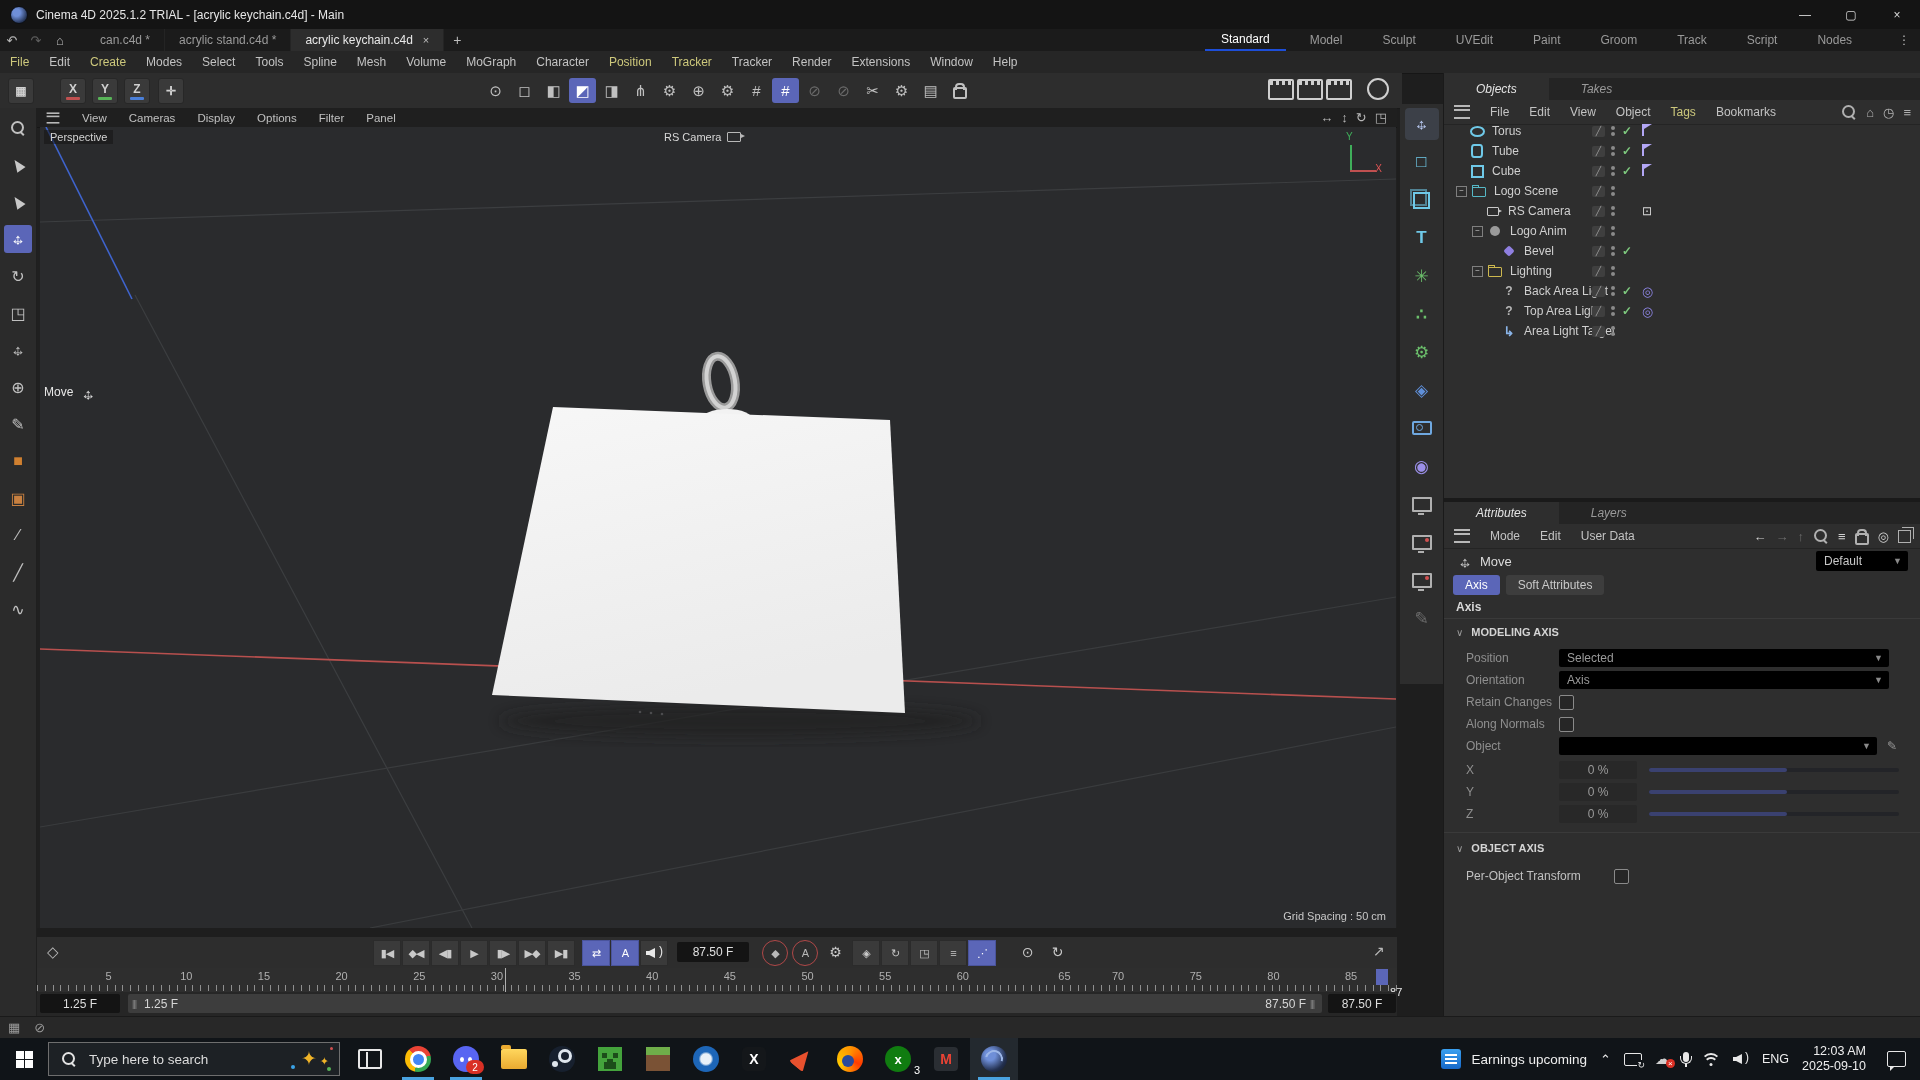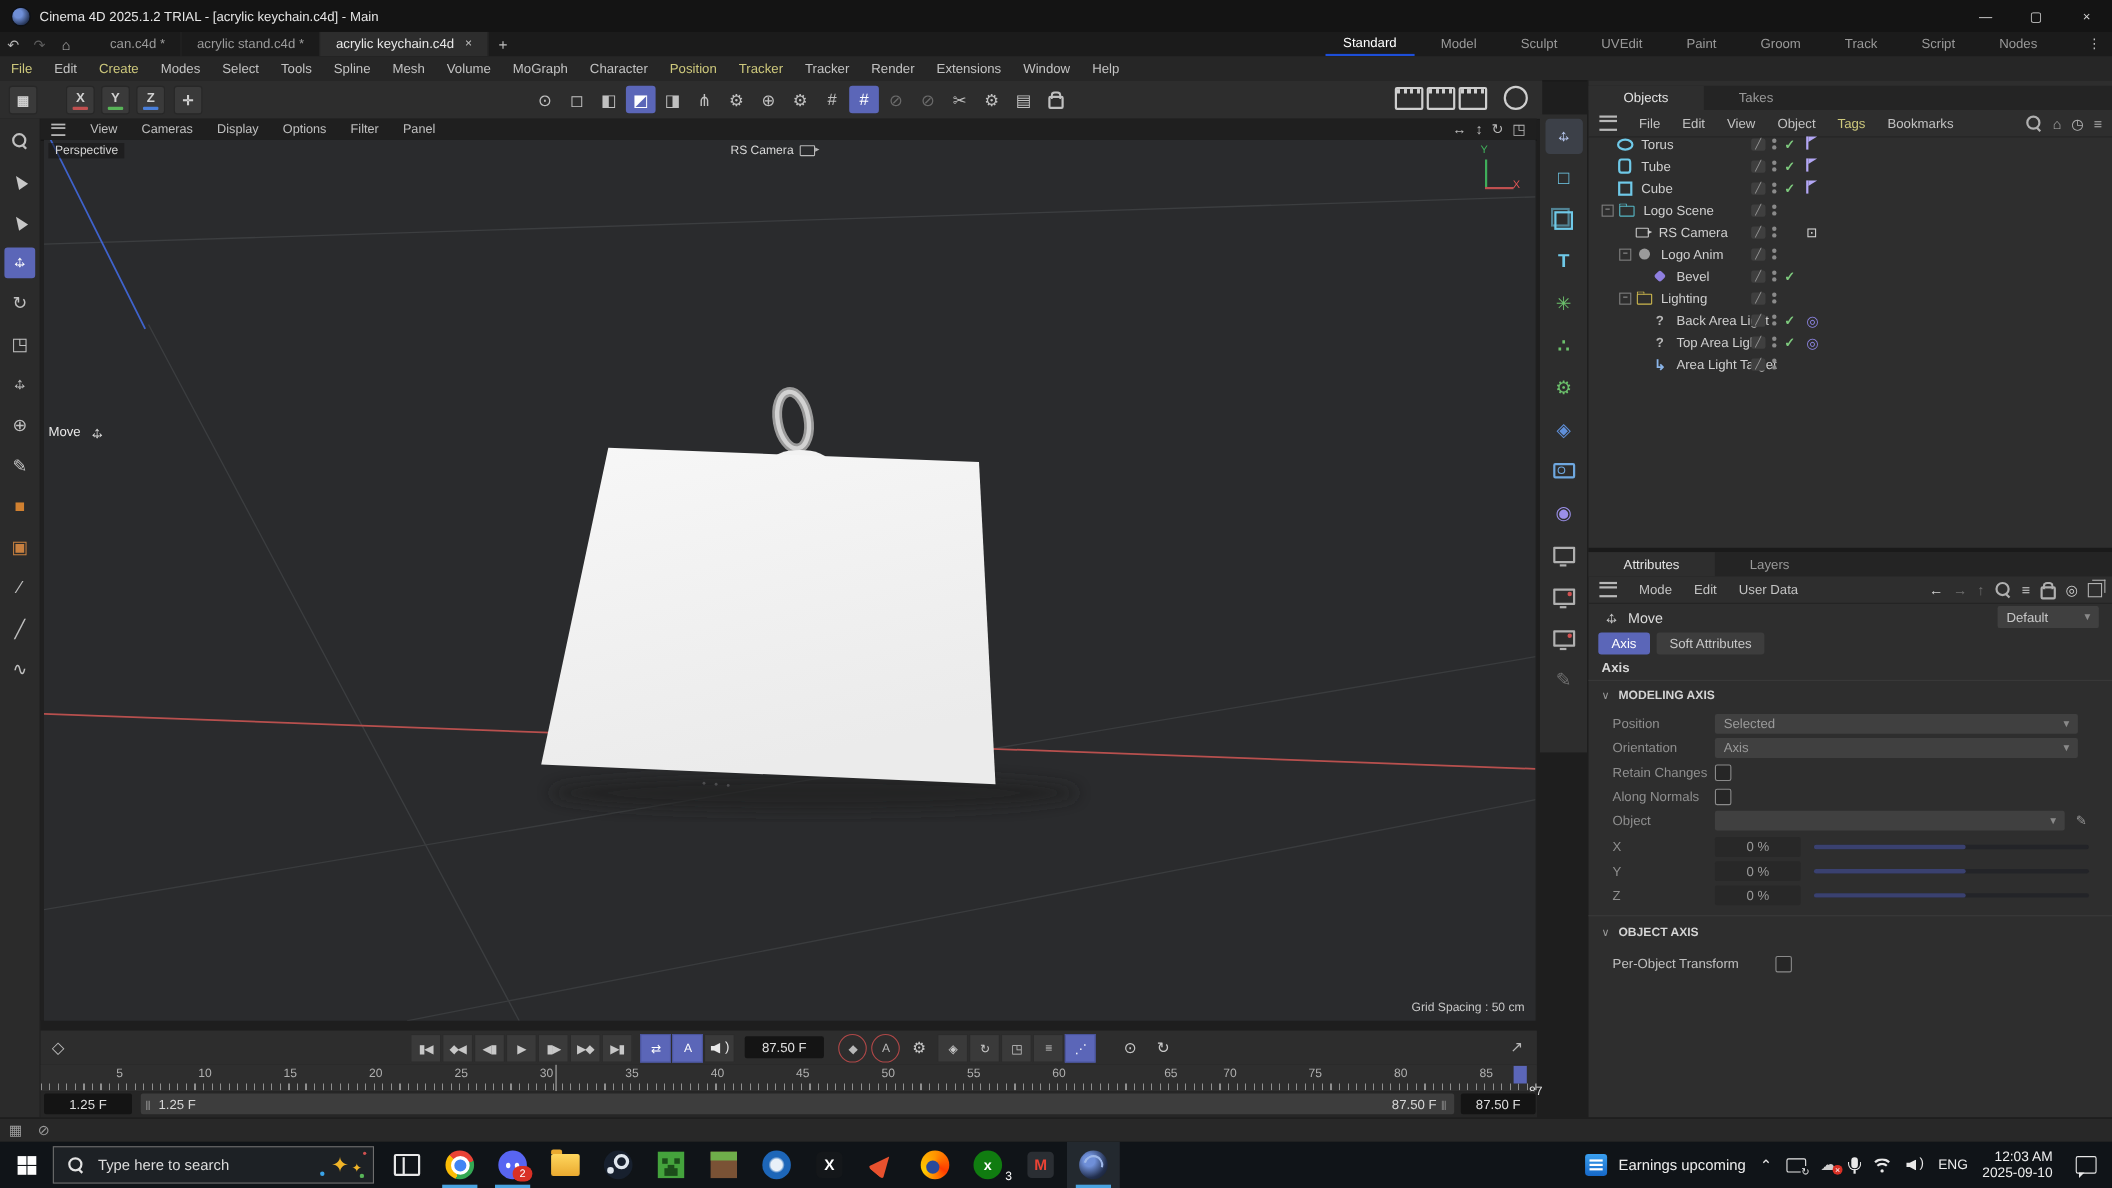--- a/index.html
+++ b/index.html
@@ -94,21 +94,21 @@
   .icn-cube3d::before{content:"";position:absolute;left:-5px;top:-5px;width:13px;height:13px;border:2px solid currentColor;opacity:.55;}
   .icn-camera{width:16px;height:10px;border:2px solid currentColor;border-radius:2px;position:relative;}
   .icn-camera::before{content:"";position:absolute;left:2px;top:1px;width:5px;height:5px;border:1.5px solid currentColor;border-radius:50%;}
   .icn-monitor{width:16px;height:11px;border:2px solid currentColor;border-radius:1px;position:relative;}
   .icn-monitor::after{content:"";position:absolute;left:4px;bottom:-5px;width:6px;height:2px;background:currentColor;}
   .icn-monitor.reddot::before{content:"";position:absolute;right:1px;top:1px;width:4px;height:4px;border-radius:50%;background:#d05050;}
 
   
   #right-panel{left:1443px;top:73px;width:477px;height:943px;background:#2e2e2e;border-left:1px solid #1a1a1a;}
   .ptabs{position:absolute;left:0;width:100%;height:22px;background:#242424;display:flex;}
-  .ptab{padding:0 32px;display:flex;align-items:center;color:#9a9a9a;font-size:12px;}
+  .ptab{padding:0 32px;display:flex;align-items:center;color:#9a9a9a;font-size:12px;font-style:italic;}
   .ptab.active{background:#2e2e2e;color:#e4e4e4;}
   .pmenu{position:absolute;left:0;width:100%;height:24px;display:flex;align-items:center;border-bottom:1px solid #242424;}
   .burger{width:16px;height:10px;margin:0 10px 0 10px;border-top:2px solid #b8b8b8;border-bottom:2px solid #b8b8b8;position:relative;}
   .burger::before{content:"";position:absolute;left:0;top:2px;width:100%;height:2px;background:#b8b8b8;}
   .pmi{padding:0 10px;color:#c3c3c3;font-size:12px;}
   .pmi.hl{color:#cdc87c;}
   .pmenu .ricons{margin-left:auto;display:flex;gap:9px;padding-right:10px;color:#b0b0b0;font-size:13px;align-items:center;}
 
   
   #object-tree{position:absolute;left:0;top:48px;width:100%;}
@@ -140,21 +140,21 @@
   .tag-phong{position:relative;width:11px;height:12px;display:inline-block;}
   .tag-phong::before{content:"";position:absolute;left:0;top:0;width:2px;height:12px;background:#b3a7f5;}
   .tag-phong::after{content:"";position:absolute;left:2px;top:0;width:0;height:0;border-top:5px solid #b3a7f5;border-right:8px solid transparent;}
   .tag-light{color:#8f87e8;font-size:13px;}
   .tag-xhair{color:#d8d8d8;font-size:12px;}
 
   
   #attr-panel{position:absolute;left:0;top:429px;width:100%;}
   .attr-row{position:absolute;left:0;width:100%;height:20px;display:flex;align-items:center;}
   .alabel{position:absolute;left:22px;color:#8f8f8f;font-size:12px;}
-  .adrop{position:absolute;left:115px;width:330px;height:18px;background:#404040;border-radius:2px;display:flex;align-items:center;color:#9a9a9a;font-size:12px;padding-left:8px;box-sizing:border-box;}
+  .adrop{position:absolute;left:115px;width:330px;height:18px;background:#000000;border-radius:2px;display:flex;align-items:center;color:#9a9a9a;font-size:12px;padding-left:8px;box-sizing:border-box;}
   .adrop .arr{margin-left:auto;margin-right:6px;color:#8a8a8a;font-size:9px;}
   .achk{position:absolute;left:115px;width:13px;height:13px;border:1.5px solid #8a8a8a;border-radius:2px;background:#262626;}
   .afield{position:absolute;left:115px;width:78px;height:18px;background:#282828;border-radius:2px;color:#9a9a9a;font-size:12px;display:flex;align-items:center;justify-content:center;}
   .aslider{position:absolute;left:205px;width:250px;height:4px;top:8px;background:#232428;border-radius:2px;}
   .aslider .fill{position:absolute;left:0;top:0;height:100%;width:55%;background:#3a4170;border-radius:2px;}
   .asect{position:absolute;left:12px;color:#d4d4d4;font-weight:bold;font-size:11px;display:flex;align-items:center;gap:8px;}
   .asect .chev{color:#9a9a9a;font-weight:normal;font-size:10px;}
   .abtn{height:20px;padding:0 12px;border-radius:3px;background:#3d3d3d;color:#c8c8c8;font-size:12px;display:flex;align-items:center;}
   .abtn.active{background:#5b66b8;color:#fff;}
   .icn-lock{width:10px;height:8px;border:2px solid currentColor;border-radius:2px;position:relative;margin-top:5px;}

